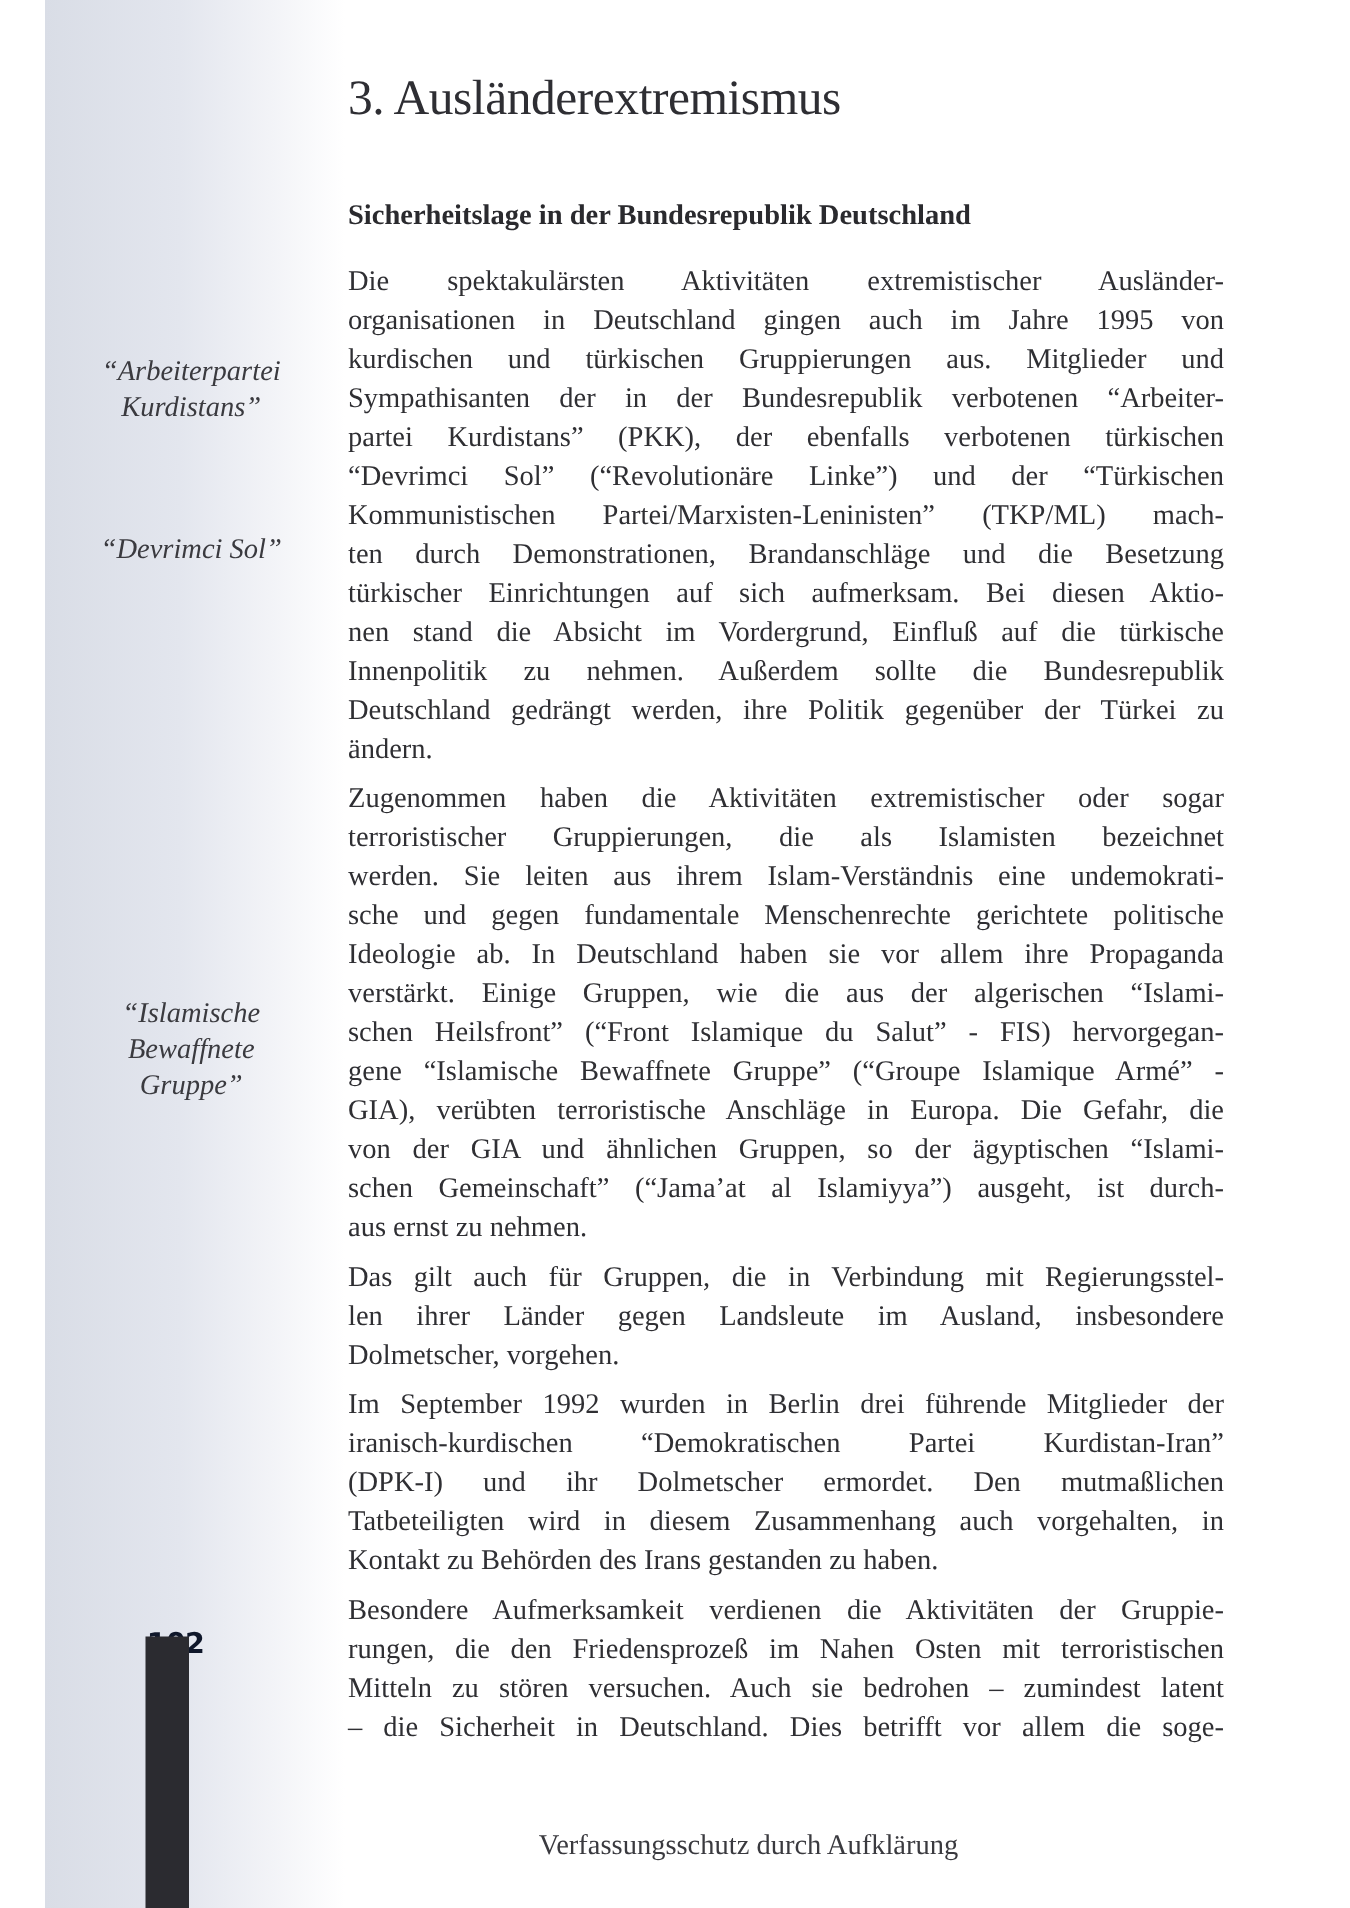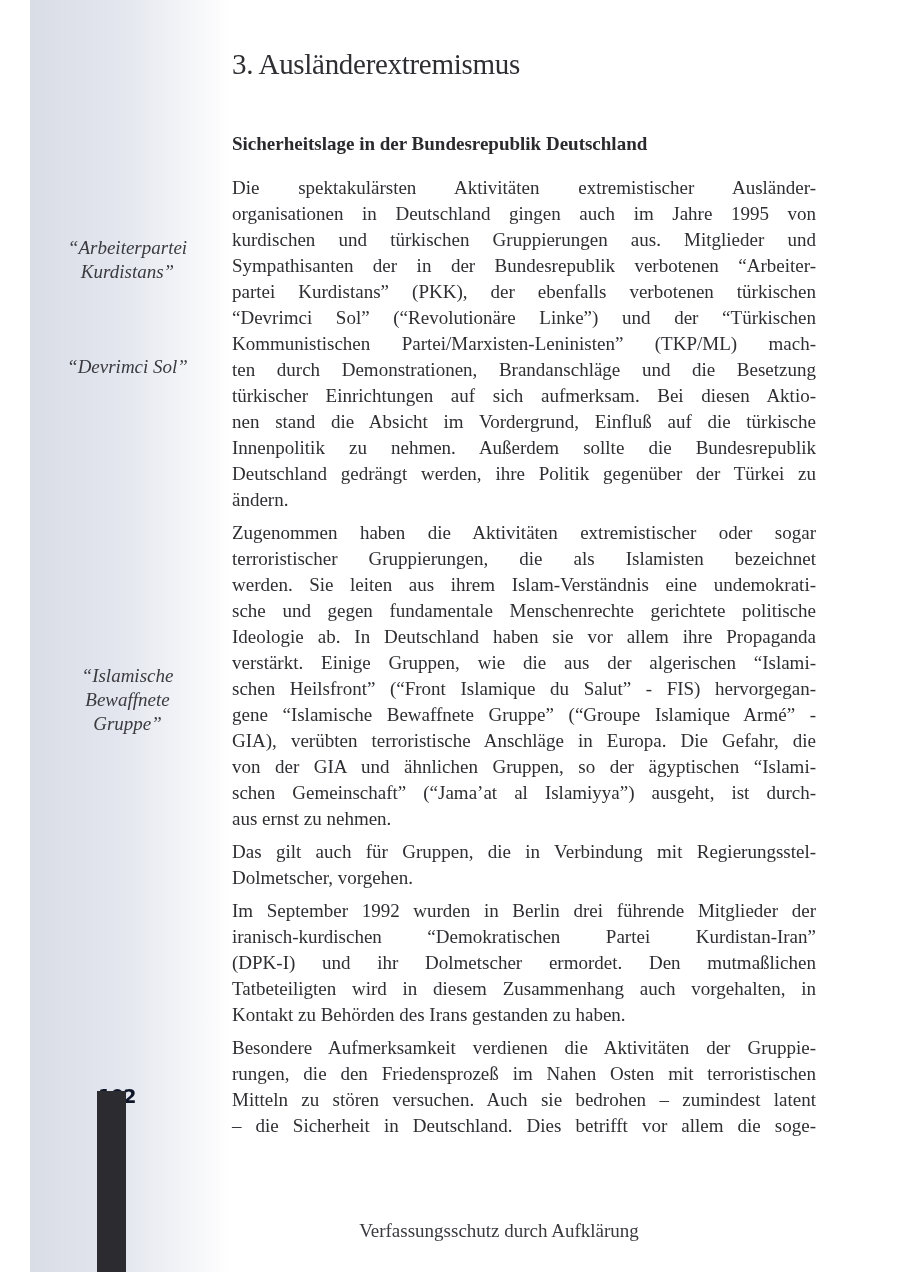--- a/index.html
+++ b/index.html
@@ -8,21 +8,21 @@
     background: #ffffff;
     font-family: "Liberation Serif", "DejaVu Serif", serif;
     color: #2f2f33;
   }
   .margin-strip {
     position: absolute; left: 30px; top: 0; width: 200px; height: 1272px;
     background: linear-gradient(to right, #d9dde6 0%, #e3e6ee 45%, #f2f3f7 75%, #ffffff 100%);
   }
   .chapter-title {
     position: absolute; left: 232px; top: 48px;
-    font-size: 29px; font-weight: normal; letter-spacing: -0.3px;
+    font-size: 33px; font-weight: normal; letter-spacing: -0.3px;
     color: #2e2e33; margin: 0; white-space: nowrap;
   }
   .section-title {
     position: absolute; left: 232px; top: 133px;
     font-size: 19px; font-weight: bold; margin: 0; color: #2a2a2e;
     white-space: nowrap;
   }
   .body-text {
     position: absolute; left: 232px; top: 175px; width: 600px;
   }
@@ -97,20 +97,21 @@
     <span class="line">verstärkt. Einige Gruppen, wie die aus der algerischen “Islami-</span>
     <span class="line">schen Heilsfront” (“Front Islamique du Salut” - FIS) hervorgegan-</span>
     <span class="line">gene “Islamische Bewaffnete Gruppe” (“Groupe Islamique Armé” -</span>
     <span class="line">GIA), verübten terroristische Anschläge in Europa. Die Gefahr, die</span>
     <span class="line">von der GIA und ähnlichen Gruppen, so der ägyptischen “Islami-</span>
     <span class="line">schen Gemeinschaft” (“Jama’at al Islamiyya”) ausgeht, ist durch-</span>
     <span class="line last">aus ernst zu nehmen.</span>
   </p>
   <p class="para">
     <span class="line">Das gilt auch für Gruppen, die in Verbindung mit Regierungsstel-</span>
+    <span class="line">len ihrer Länder gegen Landsleute im Ausland, insbesondere</span>
     <span class="line last">Dolmetscher, vorgehen.</span>
   </p>
   <p class="para">
     <span class="line">Im September 1992 wurden in Berlin drei führende Mitglieder der</span>
     <span class="line">iranisch-kurdischen “Demokratischen Partei Kurdistan-Iran”</span>
     <span class="line">(DPK-I) und ihr Dolmetscher ermordet. Den mutmaßlichen</span>
     <span class="line">Tatbeteiligten wird in diesem Zusammenhang auch vorgehalten, in</span>
     <span class="line last">Kontakt zu Behörden des Irans gestanden zu haben.</span>
   </p>
   <p class="para">

